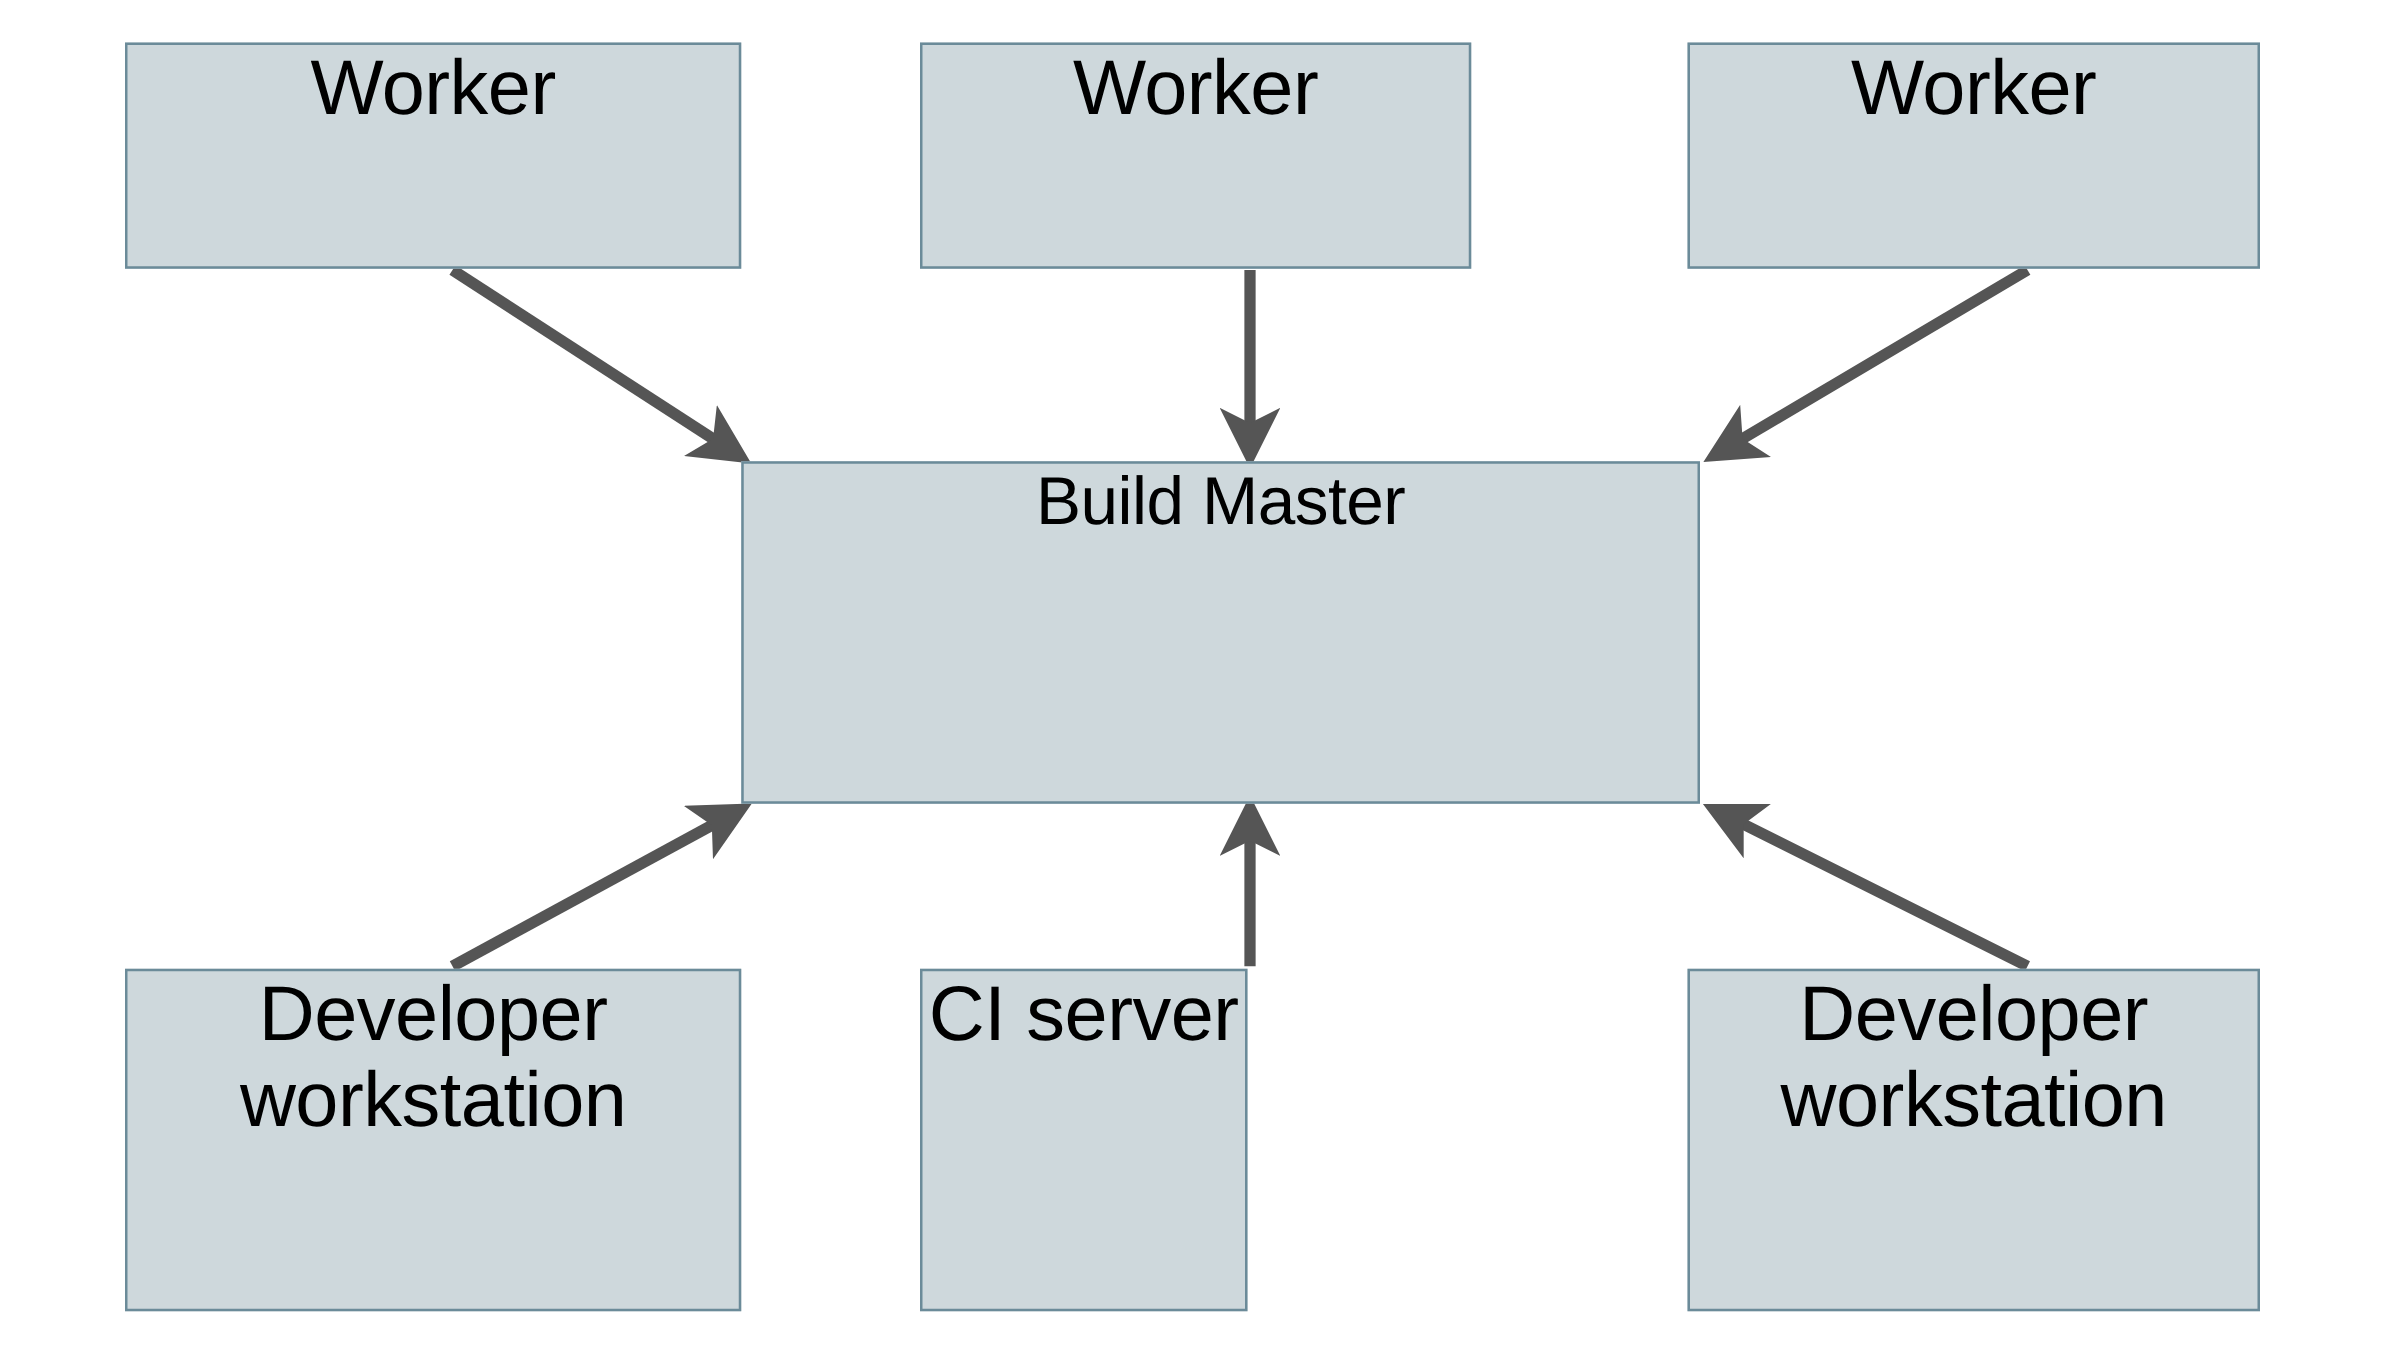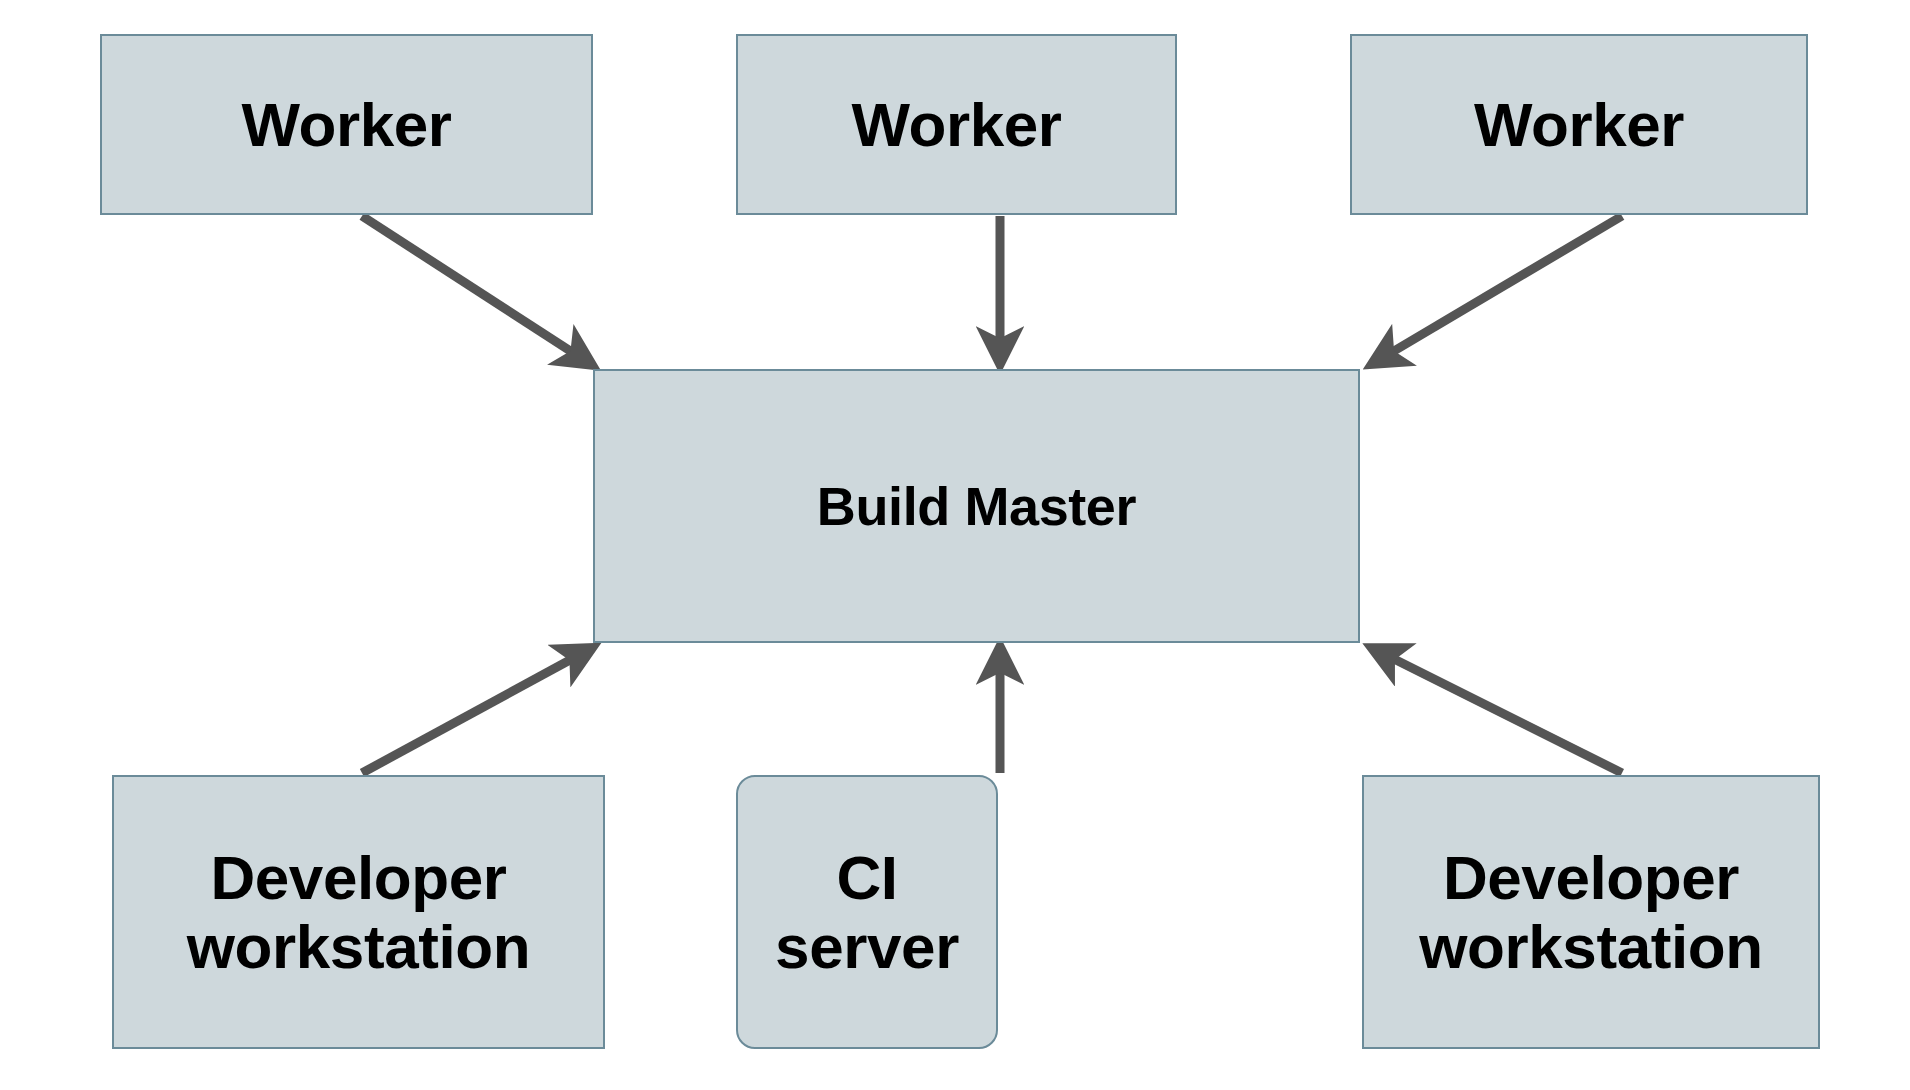--- a/index.html
+++ b/index.html
@@ -22,38 +22,37 @@
     width: 1910px;
     height: 1090px;
     pointer-events: none;
   }
   .node {
     position: absolute;
     box-sizing: border-box;
     background: #ced8dc;
     border: 2px solid #6b8b99;
     display: flex;
-    align-items: center;
+    align-items: flex-start;
     justify-content: center;
     text-align: center;
     color: #000000;
     line-height: 1.12;
     letter-spacing: -0.4px;
     white-space: pre-line;
-    font-weight: bold;
   }
   .node-label {
     display: block;
     width: 100%;
     white-space: pre-line;
   }
   .fs-worker   { font-size: 62px; }
   .fs-master   { font-size: 54px; }
-  .fs-ci       { font-size: 62px; border-radius: 19px; }
-  .fs-devws    { font-size: 62px; margin-left: 12px; }
+  .fs-ci       { font-size: 62px; }
+  .fs-devws    { font-size: 62px; }
 </style>
 </head>
 <body>
 
 <div id="stage" style="background: rgb(255, 255, 255);">
 
   <svg id="edge-layer" width="1910" height="1090" viewBox="0 0 1910 1090" xmlns="http://www.w3.org/2000/svg">
     <defs>
       <marker id="arrowhead" markerWidth="5.4" markerHeight="5.4" refX="4.2" refY="2.7" orient="auto" markerUnits="strokeWidth">
         <path d="M0,0 L5.4,2.7 L0,5.4 L1.35,2.7 Z" fill="#555555"></path>

